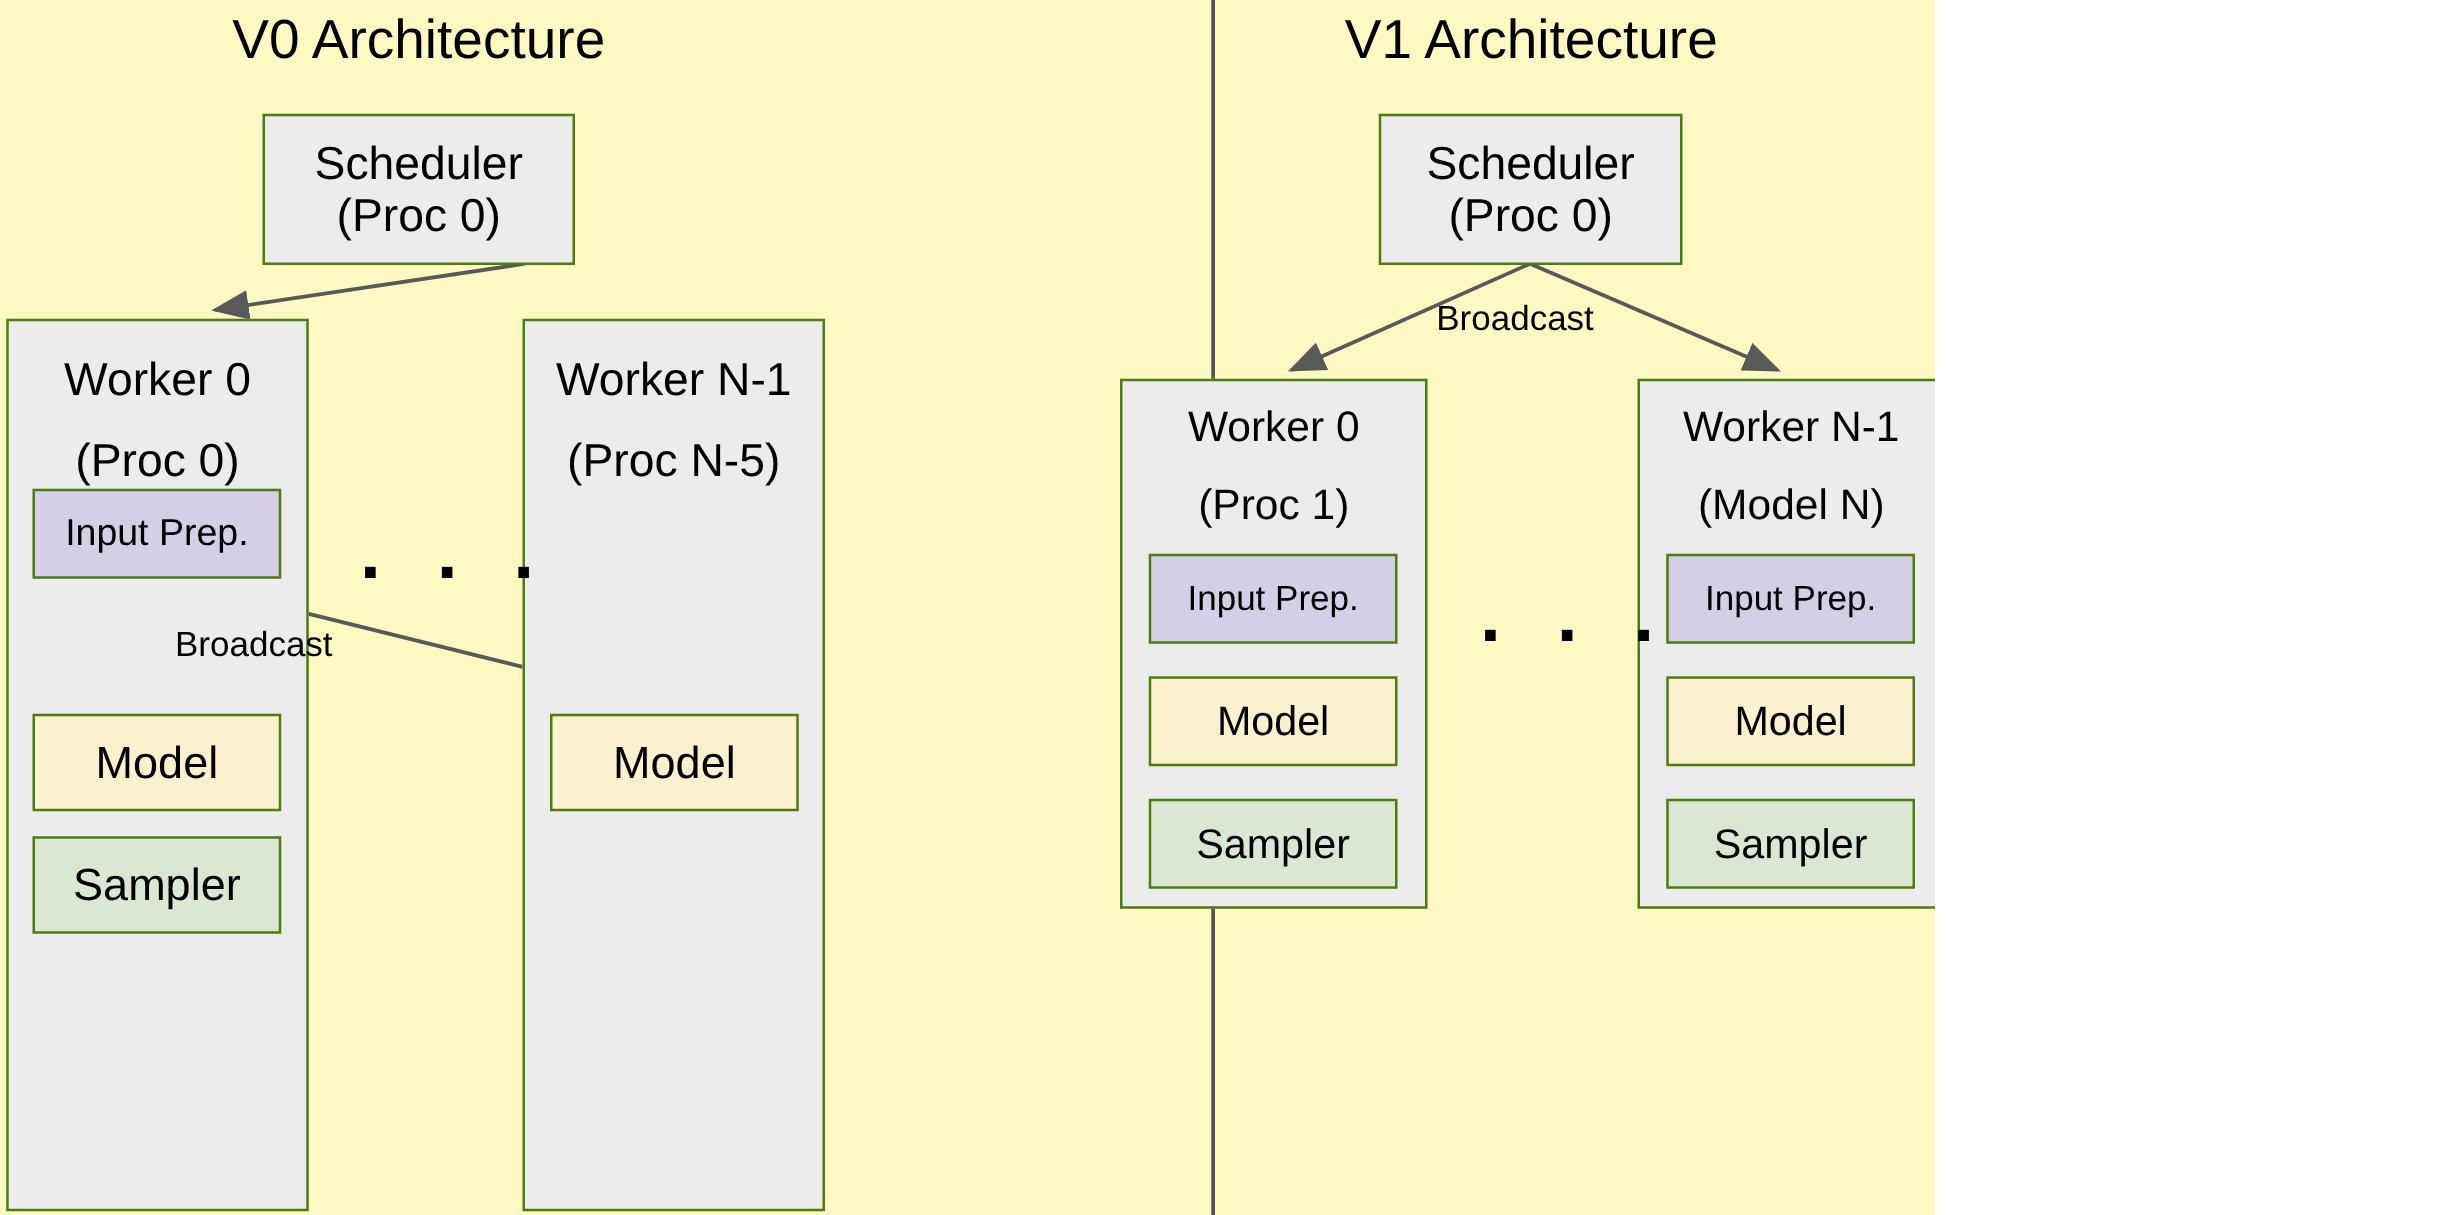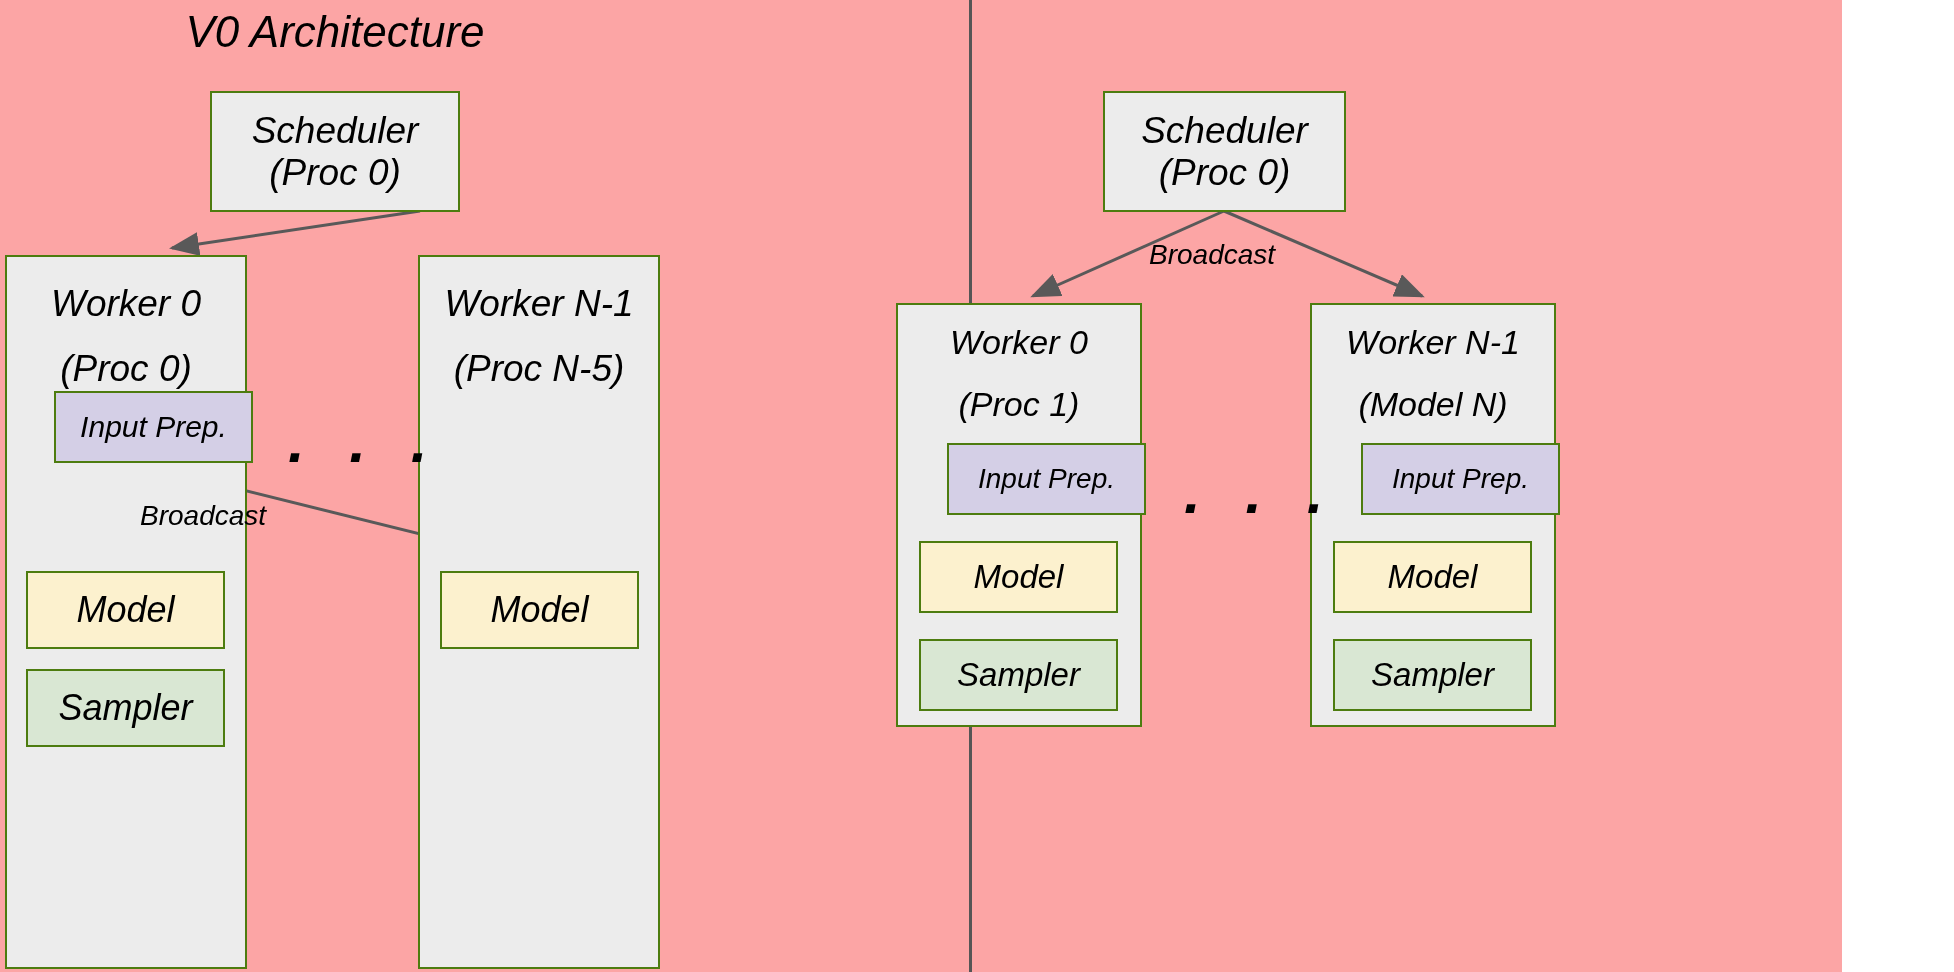--- a/index.html
+++ b/index.html
@@ -2,26 +2,25 @@
 <html><head>
 <meta charset="utf-8">
 <style>
   html, body {
     margin: 0;
     padding: 0;
     background: #ffffff;
   }
   #canvas {
     position: relative;
-    width: 1842px;
+    width: 1548px;
     height: 972px;
-    background: #fca5a5;
+    background: #fef9c3;
     font-family: "Liberation Sans", sans-serif;
     overflow: hidden;
-    font-style: italic;
   }
   .panel-title {
     position: absolute;
     text-align: center;
     font-size: 44px;
     color: #000000;
     white-space: nowrap;
     line-height: 1.1;
   }
   .divider {
@@ -44,21 +43,21 @@
     gap: 24px;
   }
   .leaf-box {
     justify-content: center;
   }
   .box-line {
     display: block;
     text-align: center;
     white-space: nowrap;
   }
-  .inputprep { background: #d4cfe6; margin-left: 28px; }
+  .inputprep { background: #d4cfe6; }
   .model     { background: #fcf1ce; }
   .sampler   { background: #d9e7d3; }
   .scheduler { background: #ececec; }
   .edge-label {
     position: absolute;
     font-size: 28px;
     color: #000000;
     white-space: nowrap;
   }
   .ellipsis {
@@ -134,20 +133,21 @@
   </div>
 
   <div class="box leaf-box model" style="left:440px; top:571px; width:199px; height:78px; font-size:36px;">
     <span class="box-line">Model</span>
   </div>
 
   <div class="ellipsis" style="left:288px; top:412px;">. . .</div>
 
   <div class="edge-label" style="left:140px; top:500px;">Broadcast</div>
 
+  <div class="panel-title" style="left:980px; top:8px; width:490px;">V1 Architecture</div>
 
   <div class="box scheduler leaf-box" style="left:1103px; top:91px; width:243px; height:121px; justify-content:center; font-size:37px;">
     <span class="box-line">Scheduler</span>
     <span class="box-line">(Proc 0)</span>
   </div>
 
   <div class="edge-label" style="left:1149px; top:239px;">Broadcast</div>
 
   <div class="box container-box" style="left:896px; top:303px; width:246px; height:424px; padding-top:18px; font-size:34px;">
     <span class="box-line">Worker 0</span>

